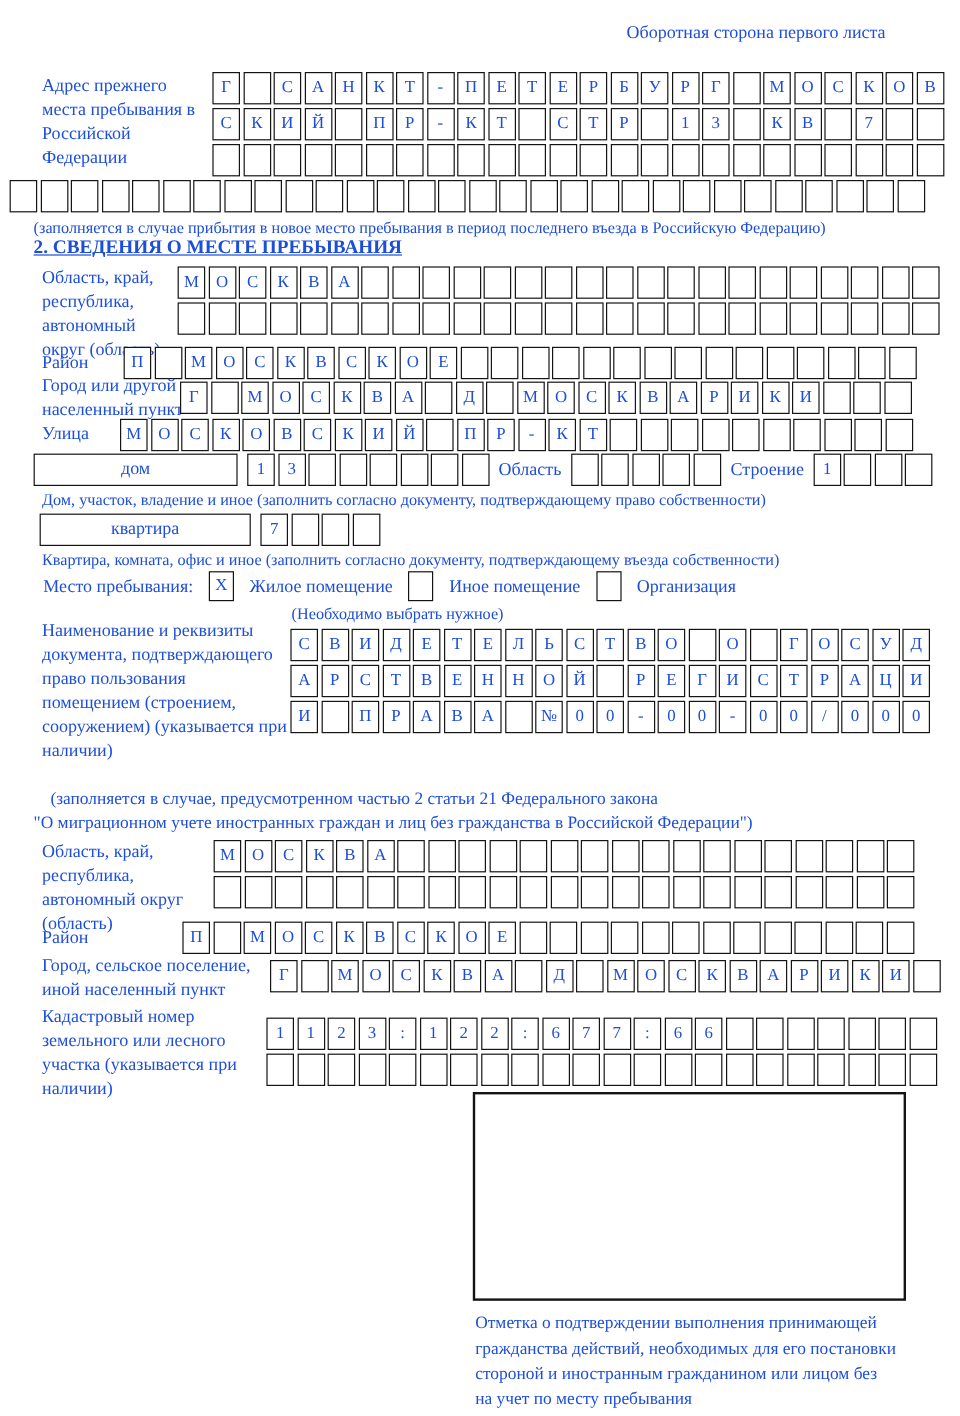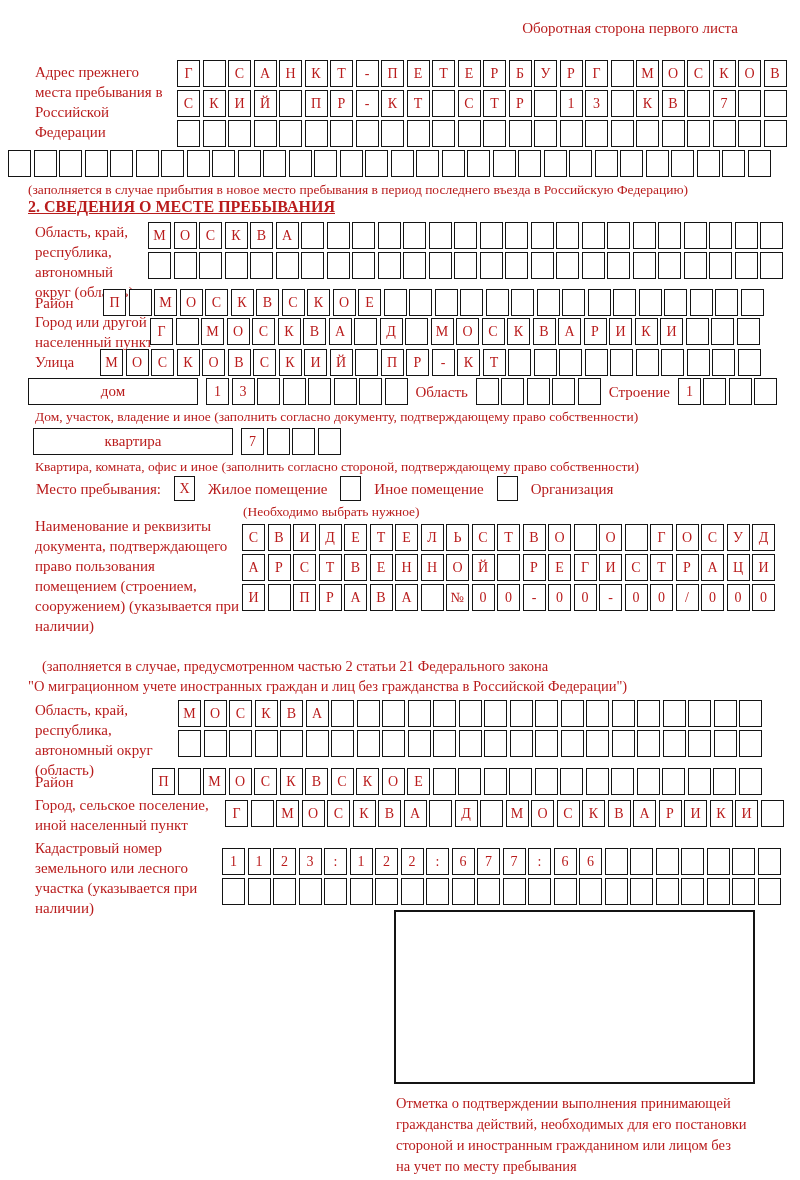--- a/index.html
+++ b/index.html
@@ -1,18 +1,18 @@
 <!DOCTYPE html>
 <html><head>
 <meta charset="utf-8">
 <style>
   html,body{margin:0;padding:0;background:#fff;}
   .page{
     position:relative;width:800px;height:1180px;background:#ffffff;
-    font-family:"Liberation Serif","DejaVu Serif",serif;color:#b91c1c;overflow:hidden;
+    font-family:"Liberation Serif","DejaVu Serif",serif;color:#1d4ed8;overflow:hidden;
   }
   .abs{position:absolute;}
   .lbl{font-size:15px;line-height:20px;}
   .cellrow{display:flex;gap:2.5px;}
   .cell{
     width:23px;height:27px;box-sizing:border-box;border:1.6px solid #141414;
     display:flex;align-items:center;justify-content:center;
     font-size:14px;line-height:1;background:#fff;
   }
   .widebox{
@@ -317,29 +317,29 @@
     <div class="cellrow">
         <div class="cell">1</div>
         <div class="cell"></div>
         <div class="cell"></div>
         <div class="cell"></div>
       </div>
   </div>
   <div class="abs caption" style="left:35px;top:408px;width:740px;">Дом, участок, владение и иное (заполнить согласно документу, подтверждающему право собственности)</div>
 
   <div class="abs hstack" style="left:33px;top:428px;gap:8px;">
-    <div class="widebox" style="width:200px;text-align:center;">квартира</div>
+    <div class="widebox" style="width:176px;text-align:center;">квартира</div>
     <div class="cellrow">
         <div class="cell">7</div>
         <div class="cell"></div>
         <div class="cell"></div>
         <div class="cell"></div>
       </div>
   </div>
-  <div class="abs caption" style="left:35px;top:458px;width:740px;">Квартира, комната, офис и иное (заполнить согласно стороной, подтверждающему право собственности)</div>
+  <div class="abs caption" style="left:35px;top:458px;width:740px;">Квартира, комната, офис и иное (заполнить согласно документу, подтверждающему въезда собственности)</div>
 
   <div class="abs hstack" style="left:36px;top:476px;gap:13px;">
     <span class="lbl">Место пребывания:</span>
     <span class="cell cb">X</span>
     <span class="lbl">Жилое помещение</span>
     <span class="cell cb"></span>
     <span class="lbl">Иное помещение</span>
     <span class="cell cb"></span>
     <span class="lbl">Организация</span>
   </div>

